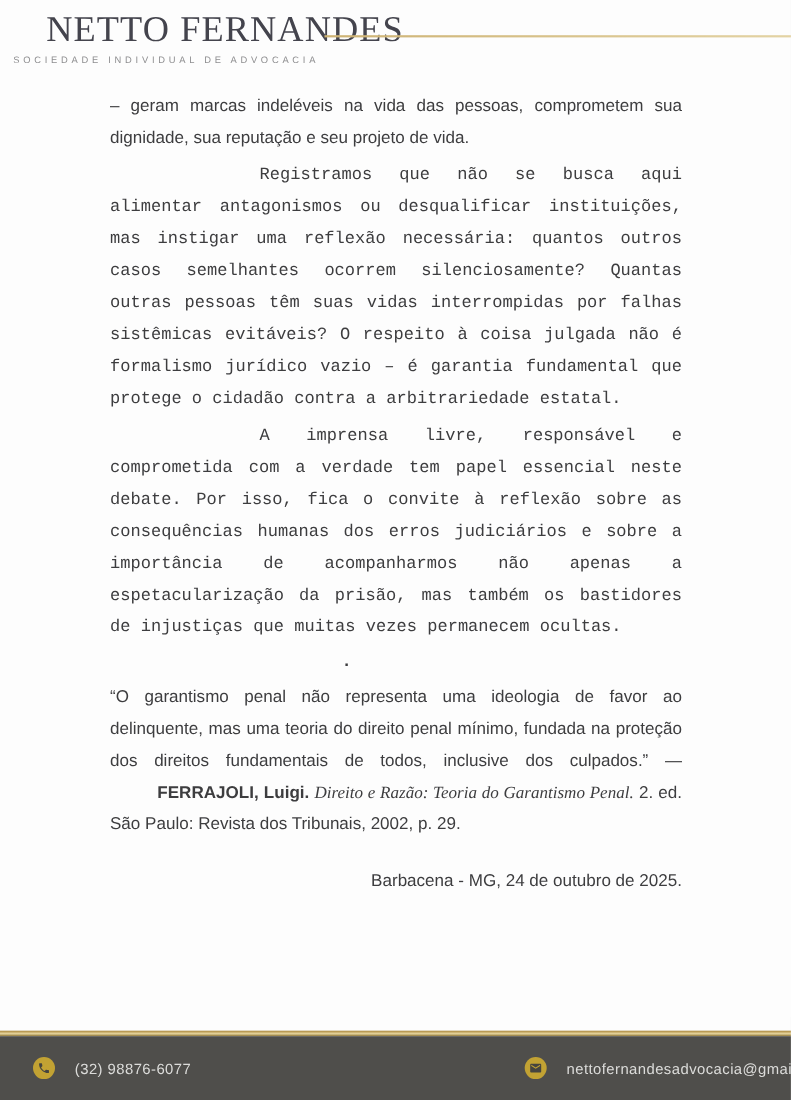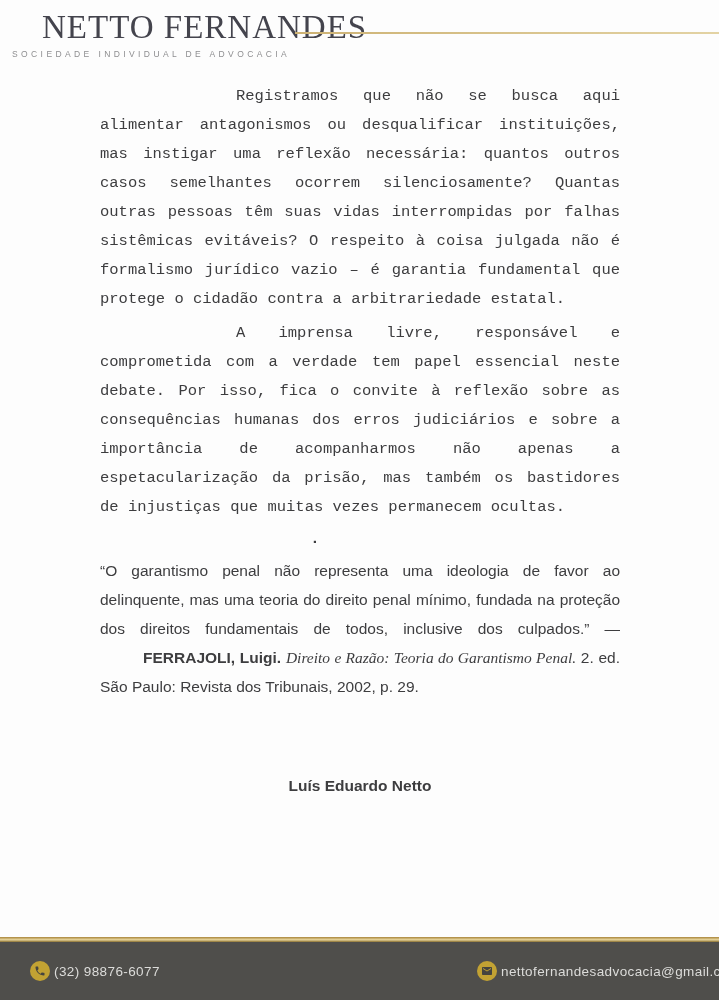--- a/index.html
+++ b/index.html
@@ -87,21 +87,21 @@
     left: 0; right: 0; top: 942px; bottom: 0;
     background: #4f4e4b;
     color: #dcdcda;
     font-size: 13.5px;
   }
   .footer-item {
     position: absolute;
     top: 0; bottom: 0;
     display: flex;
     align-items: center;
-    gap: 4px;
+    gap: 18px;
     letter-spacing: 0.4px;
   }
   .footer-item.phone { left: 30px; }
   .footer-item.email { left: 477px; }
   .badge {
     width: 20px; height: 20px;
     border-radius: 50%;
     background: #c2a233;
     display: flex;
     align-items: center;
@@ -115,30 +115,31 @@
 
 <div class="page">
 
   <div class="letterhead">
     <div class="brand">NETTO FERNANDES</div>
     <div class="brand-rule"></div>
     <div class="brand-sub">SOCIEDADE INDIVIDUAL DE ADVOCACIA</div>
   </div>
 
   <div class="doc-body">
+    <p>– geram marcas indeléveis na vida das pessoas, comprometem sua dignidade, sua reputação e seu projeto de vida.</p>
     <p class="para-indent">Registramos que não se busca aqui alimentar antagonismos ou desqualificar instituições, mas instigar uma reflexão necessária: quantos outros casos semelhantes ocorrem silenciosamente? Quantas outras pessoas têm suas vidas interrompidas por falhas sistêmicas evitáveis? O respeito à coisa julgada não é formalismo jurídico vazio – é garantia fundamental que protege o cidadão contra a arbitrariedade estatal.</p>
     <p class="para-indent">A imprensa livre, responsável e comprometida com a verdade tem papel essencial neste debate. Por isso, fica o convite à reflexão sobre as consequências humanas dos erros judiciários e sobre a importância de acompanharmos não apenas a espetacularização da prisão, mas também os bastidores de injustiças que muitas vezes permanecem ocultas.</p>
 
     <div class="stray-dot">.</div>
 
     <p class="citation"><span>“O garantismo penal não representa uma ideologia de favor ao delinquente, mas uma teoria do direito penal mínimo, fundada na proteção dos direitos fundamentais de todos, inclusive dos culpados.” —</span> <span class="cite-author">FERRAJOLI, Luigi.</span> <span class="cite-work">Direito e Razão: Teoria do Garantismo Penal.</span> <span>2. ed. São Paulo: Revista dos Tribunais, 2002, p. 29.</span></p>
 
+    <p class="dateline">Barbacena - MG, 24 de outubro de 2025.</p>
 
     <div class="signature">
-      <p class="sig-name">Luís Eduardo Netto</p>
     </div>
   </div>
 
   <div class="footer-rule"></div>
   <div class="footer-bar">
 
     <div class="footer-item phone">
       <span class="badge">
         <svg viewBox="0 0 24 24">
             <path d="M6.62 10.79c1.44 2.83 3.76 5.14 6.59 6.59l2.2-2.2c.27-.27.67-.36 1.02-.24 1.12.37 2.33.57 3.57.57.55 0 1 .45 1 1V20c0 .55-.45 1-1 1-9.39 0-17-7.61-17-17 0-.55.45-1 1-1h3.5c.55 0 1 .45 1 1 0 1.25.2 2.45.57 3.57.11.35.03.74-.25 1.02l-2.2 2.2z"></path>

